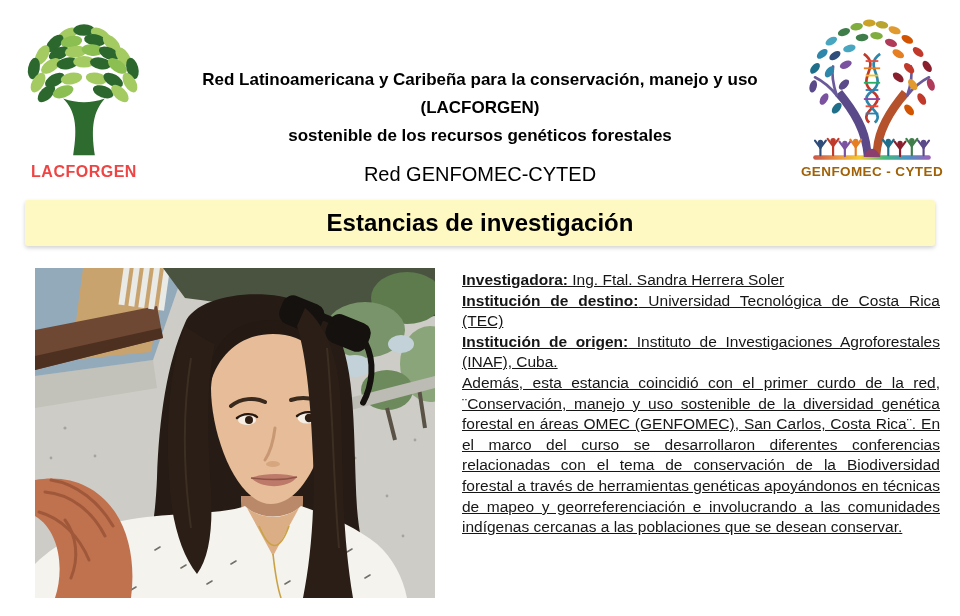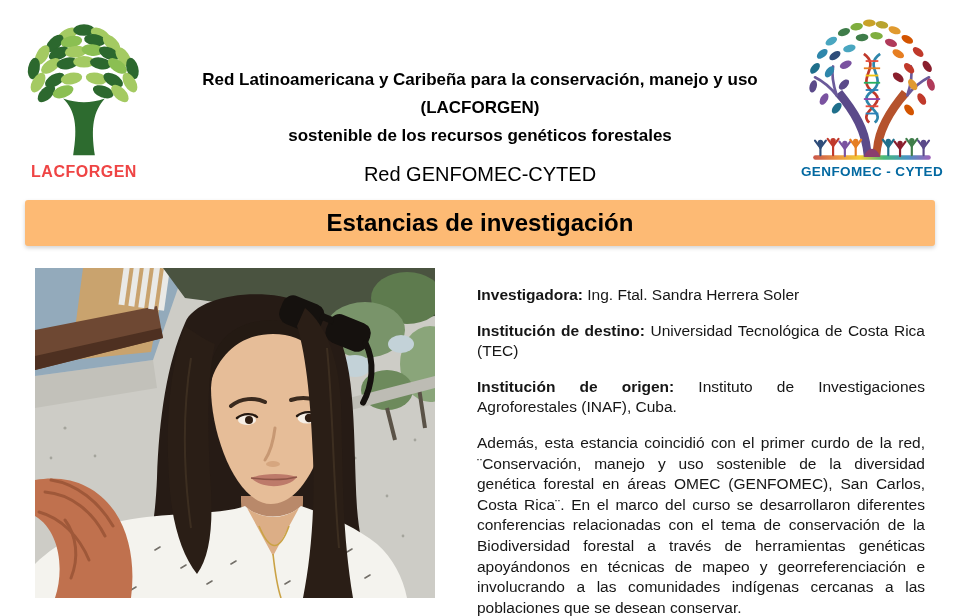--- a/index.html
+++ b/index.html
@@ -9,35 +9,35 @@
   }
   .header{position:relative;height:198px;}
   .logo-left{position:absolute;left:10px;top:20px;width:148px;text-align:center;}
   .logo-left svg{width:140px;height:142px;display:block;margin:0 auto;}
   .logo-left .logo-label{font-weight:bold;font-size:16px;letter-spacing:.5px;color:#ef4444;margin-top:1px;}
   .title-block{position:absolute;left:150px;right:150px;top:48px;text-align:center;margin-top:18px;}
   .title-line{font-size:17px;font-weight:bold;line-height:28px;}
   .subtitle{font-size:20px;font-weight:normal;margin-top:13px;}
   .logo-right{position:absolute;right:12px;top:14px;width:152px;text-align:center;}
   .logo-right svg{width:146px;height:152px;display:block;margin:0 auto;}
-  .logo-right .logo-label{font-weight:bold;font-size:13.5px;letter-spacing:.4px;color:#0369a1;margin-top:-2px;}
+  .logo-right .logo-label{font-weight:bold;font-size:13.5px;letter-spacing:.4px;color:#a16207;margin-top:-2px;}
   .banner{
-    margin:2px 25px 0;height:46px;background:#fdba74;border-radius:3px;
+    margin:2px 25px 0;height:46px;background:#fef9c3;border-radius:3px;
     box-shadow:0 2px 4px rgba(0,0,0,.18);
     display:flex;align-items:center;justify-content:center;
   }
   .banner-text{font-size:24px;font-weight:bold;}
   .content{display:flex;margin-top:22px;}
   .photo{margin-left:35px;width:400px;height:330px;flex:0 0 auto;}
   .photo svg{width:400px;height:330px;display:block;}
   .details{
     margin-left:27px;width:478px;padding-top:2px;
     font-size:15.5px;line-height:20.6px;text-align:justify;color:#161616;
   }
-  .details p{margin:15px;}
+  .details p{margin:0;text-decoration:underline;}
 </style>
 </head>
 <body>
 
 <div class="header">
 
   <div class="logo-left">
     <svg viewBox="0 0 150 170">
 
       <path d="M62,162 C68,126 64,108 50,94 C68,100 82,100 100,94 C86,110 83,128 88,162 Z" fill="#2d6b2f"></path>

